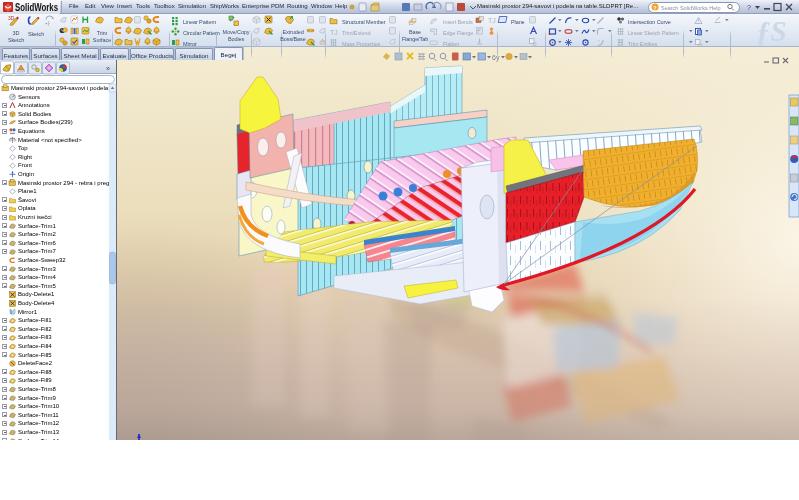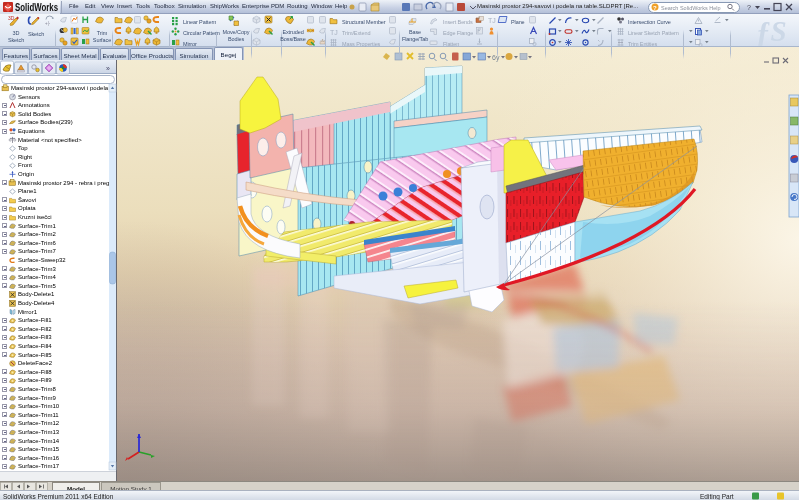--- a/index.html
+++ b/index.html
@@ -1,17 +1,17 @@
 <!DOCTYPE html>
 <html><head>
 <meta charset="utf-8">
 <style>
 html,body{margin:0;padding:0}
 *{box-sizing:border-box}
-#app{position:relative;width:799px;height:500px;font-family:"Liberation Sans",sans-serif;overflow:hidden;background:#e8e0c8}
+#app{position:relative;width:799px;height:440px;font-family:"Liberation Sans",sans-serif;overflow:hidden;background:#e8e0c8}
 .abs{position:absolute}
 
 #titlebar{left:0;top:0;width:799px;height:14px;background:linear-gradient(#eef2f8,#c8d1e4 60%,#b4c0d8);border-bottom:1px solid #93a0bc}
 #logozone{left:0;top:0;width:60px;height:14px;background:linear-gradient(#fdfdfe,#d8dde8)}
 .menu{font-size:6px;color:#1c2438;top:3px}
 #ttext{font-size:6px;color:#222;top:3px;left:477px}
 #search{left:648px;top:1.5px;width:92px;height:11px;background:#fff;border:1px solid #8899b4;border-radius:6px;font-size:5.5px;color:#8a8f9a;padding:2px 0 0 12px}
 
 #ribbon{left:0;top:14px;width:799px;height:33px;background:linear-gradient(#f4f7fb,#e3eaf4 55%,#d5dfee);border-bottom:1px solid #a8b6cc}
 .rlab{font-size:5.5px;letter-spacing:-0.1px;color:#3c4f70;white-space:nowrap}

